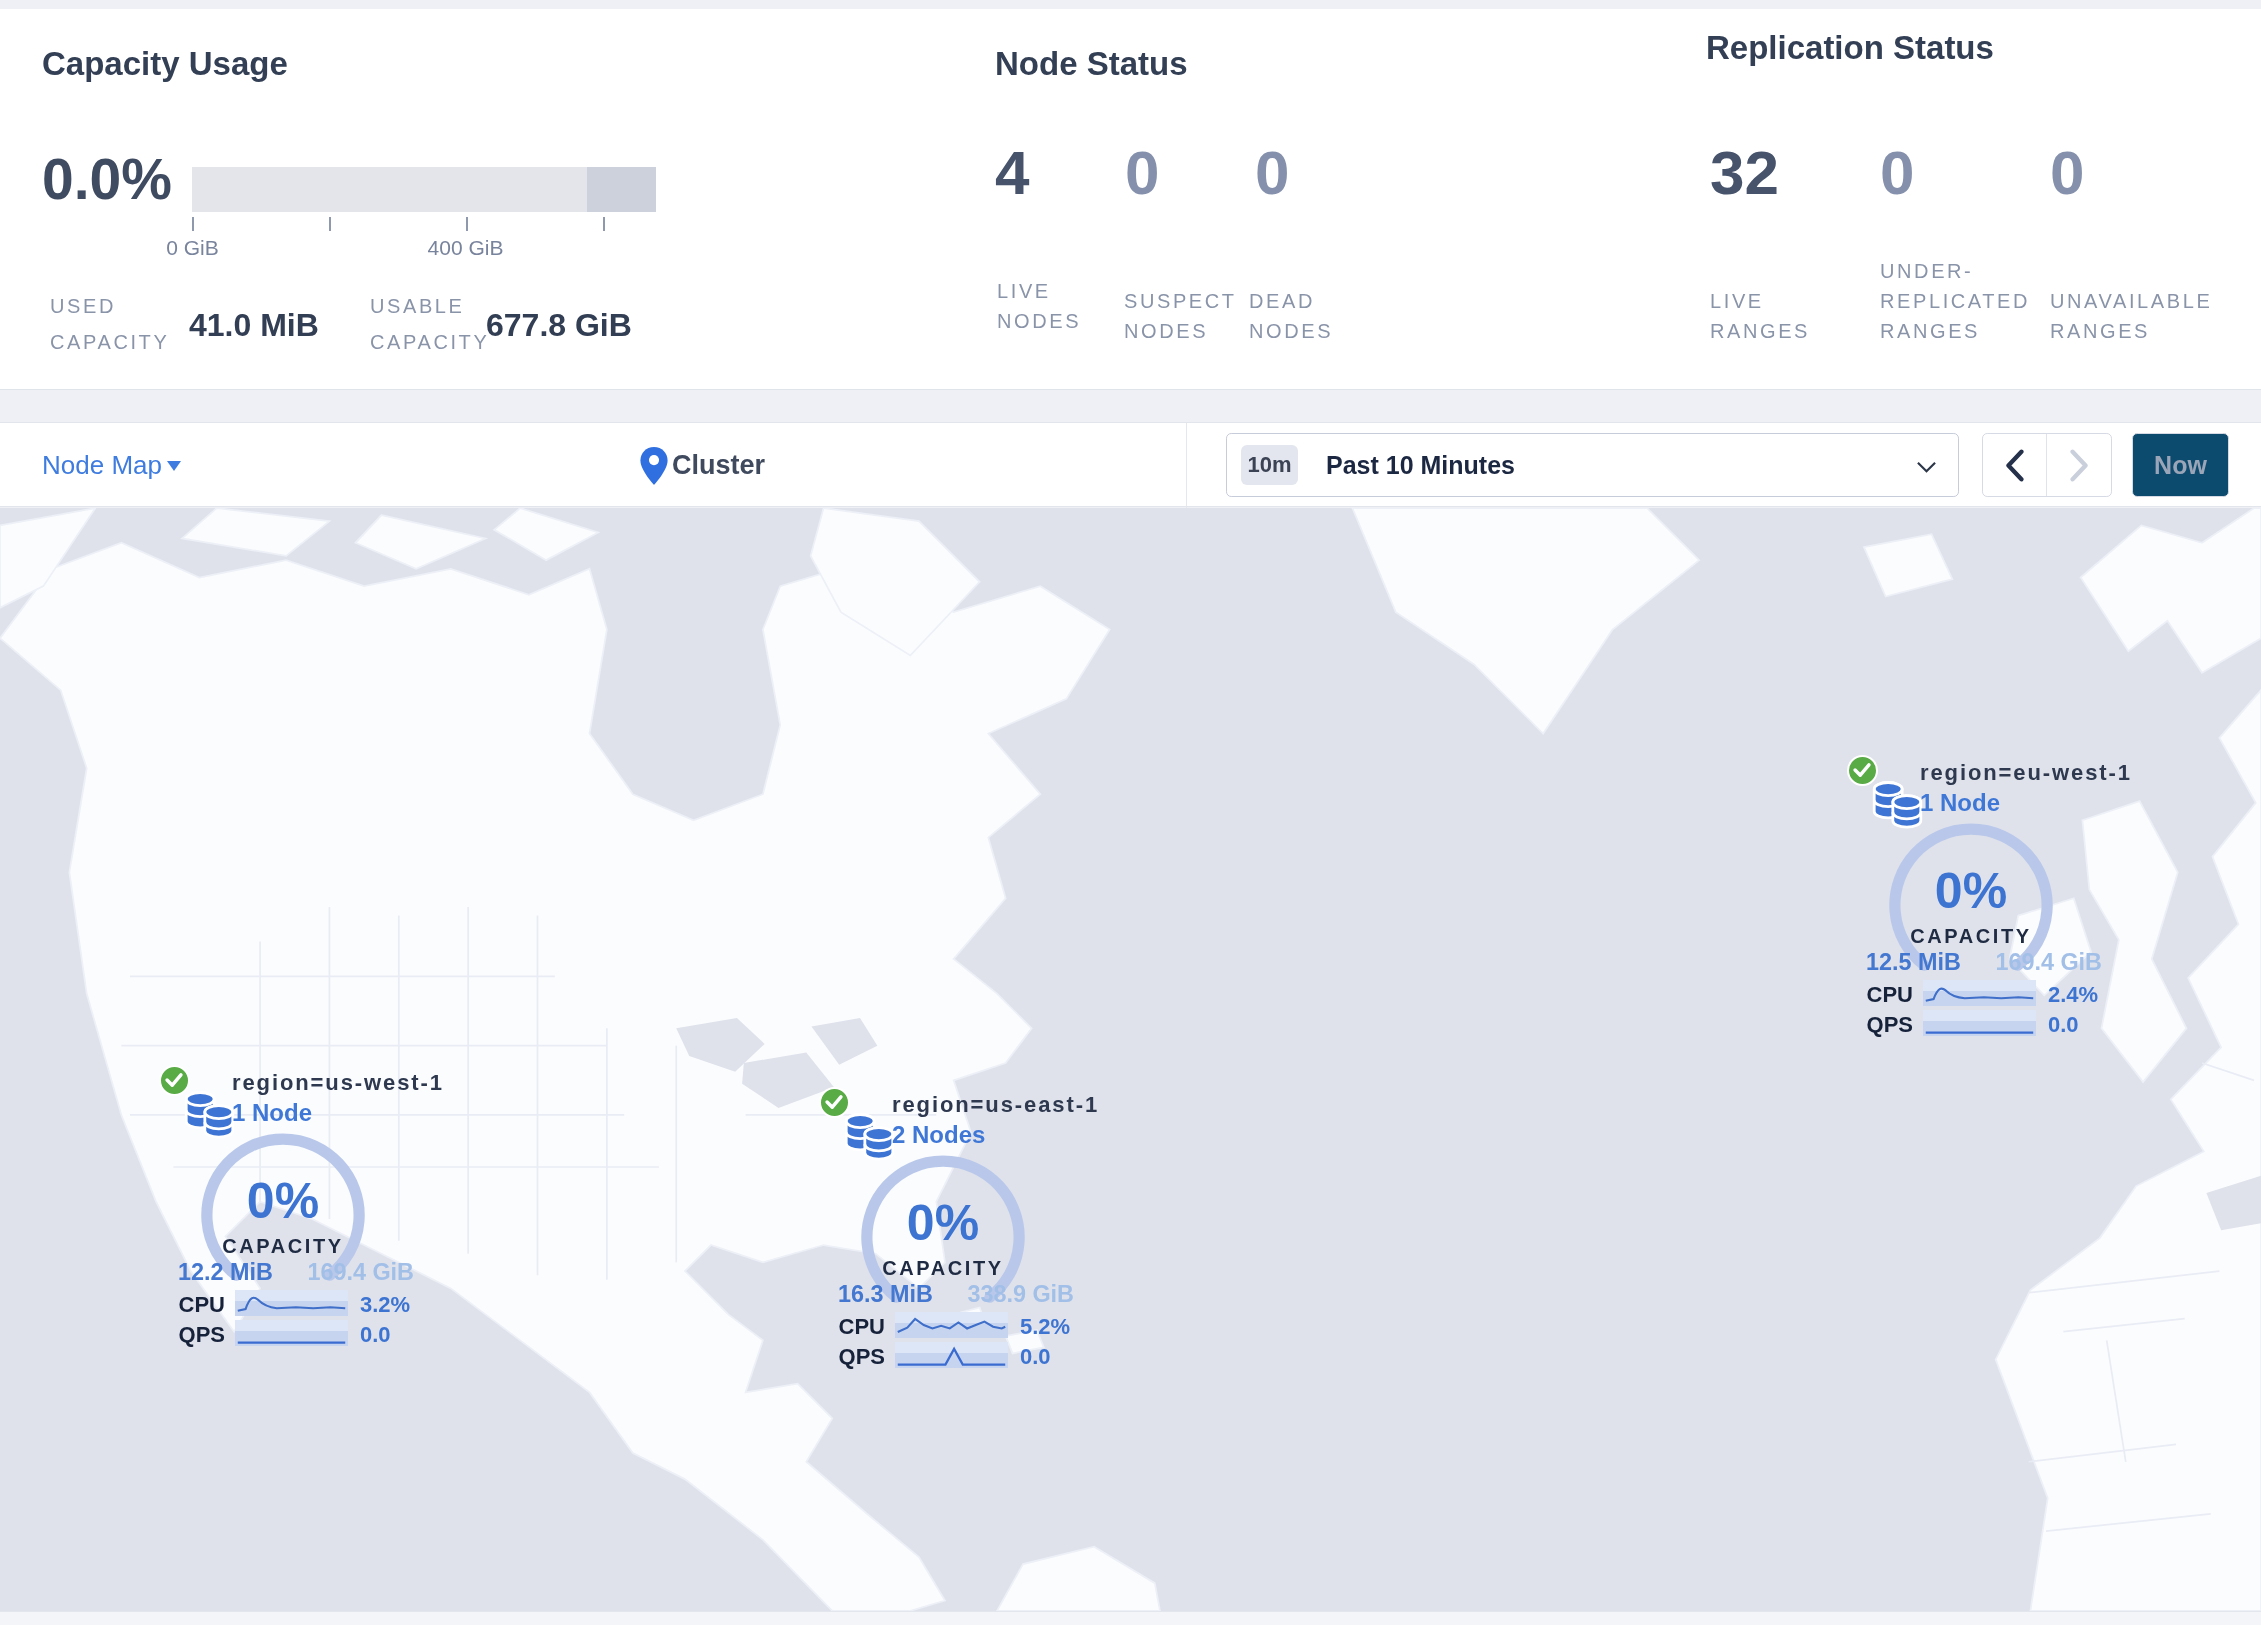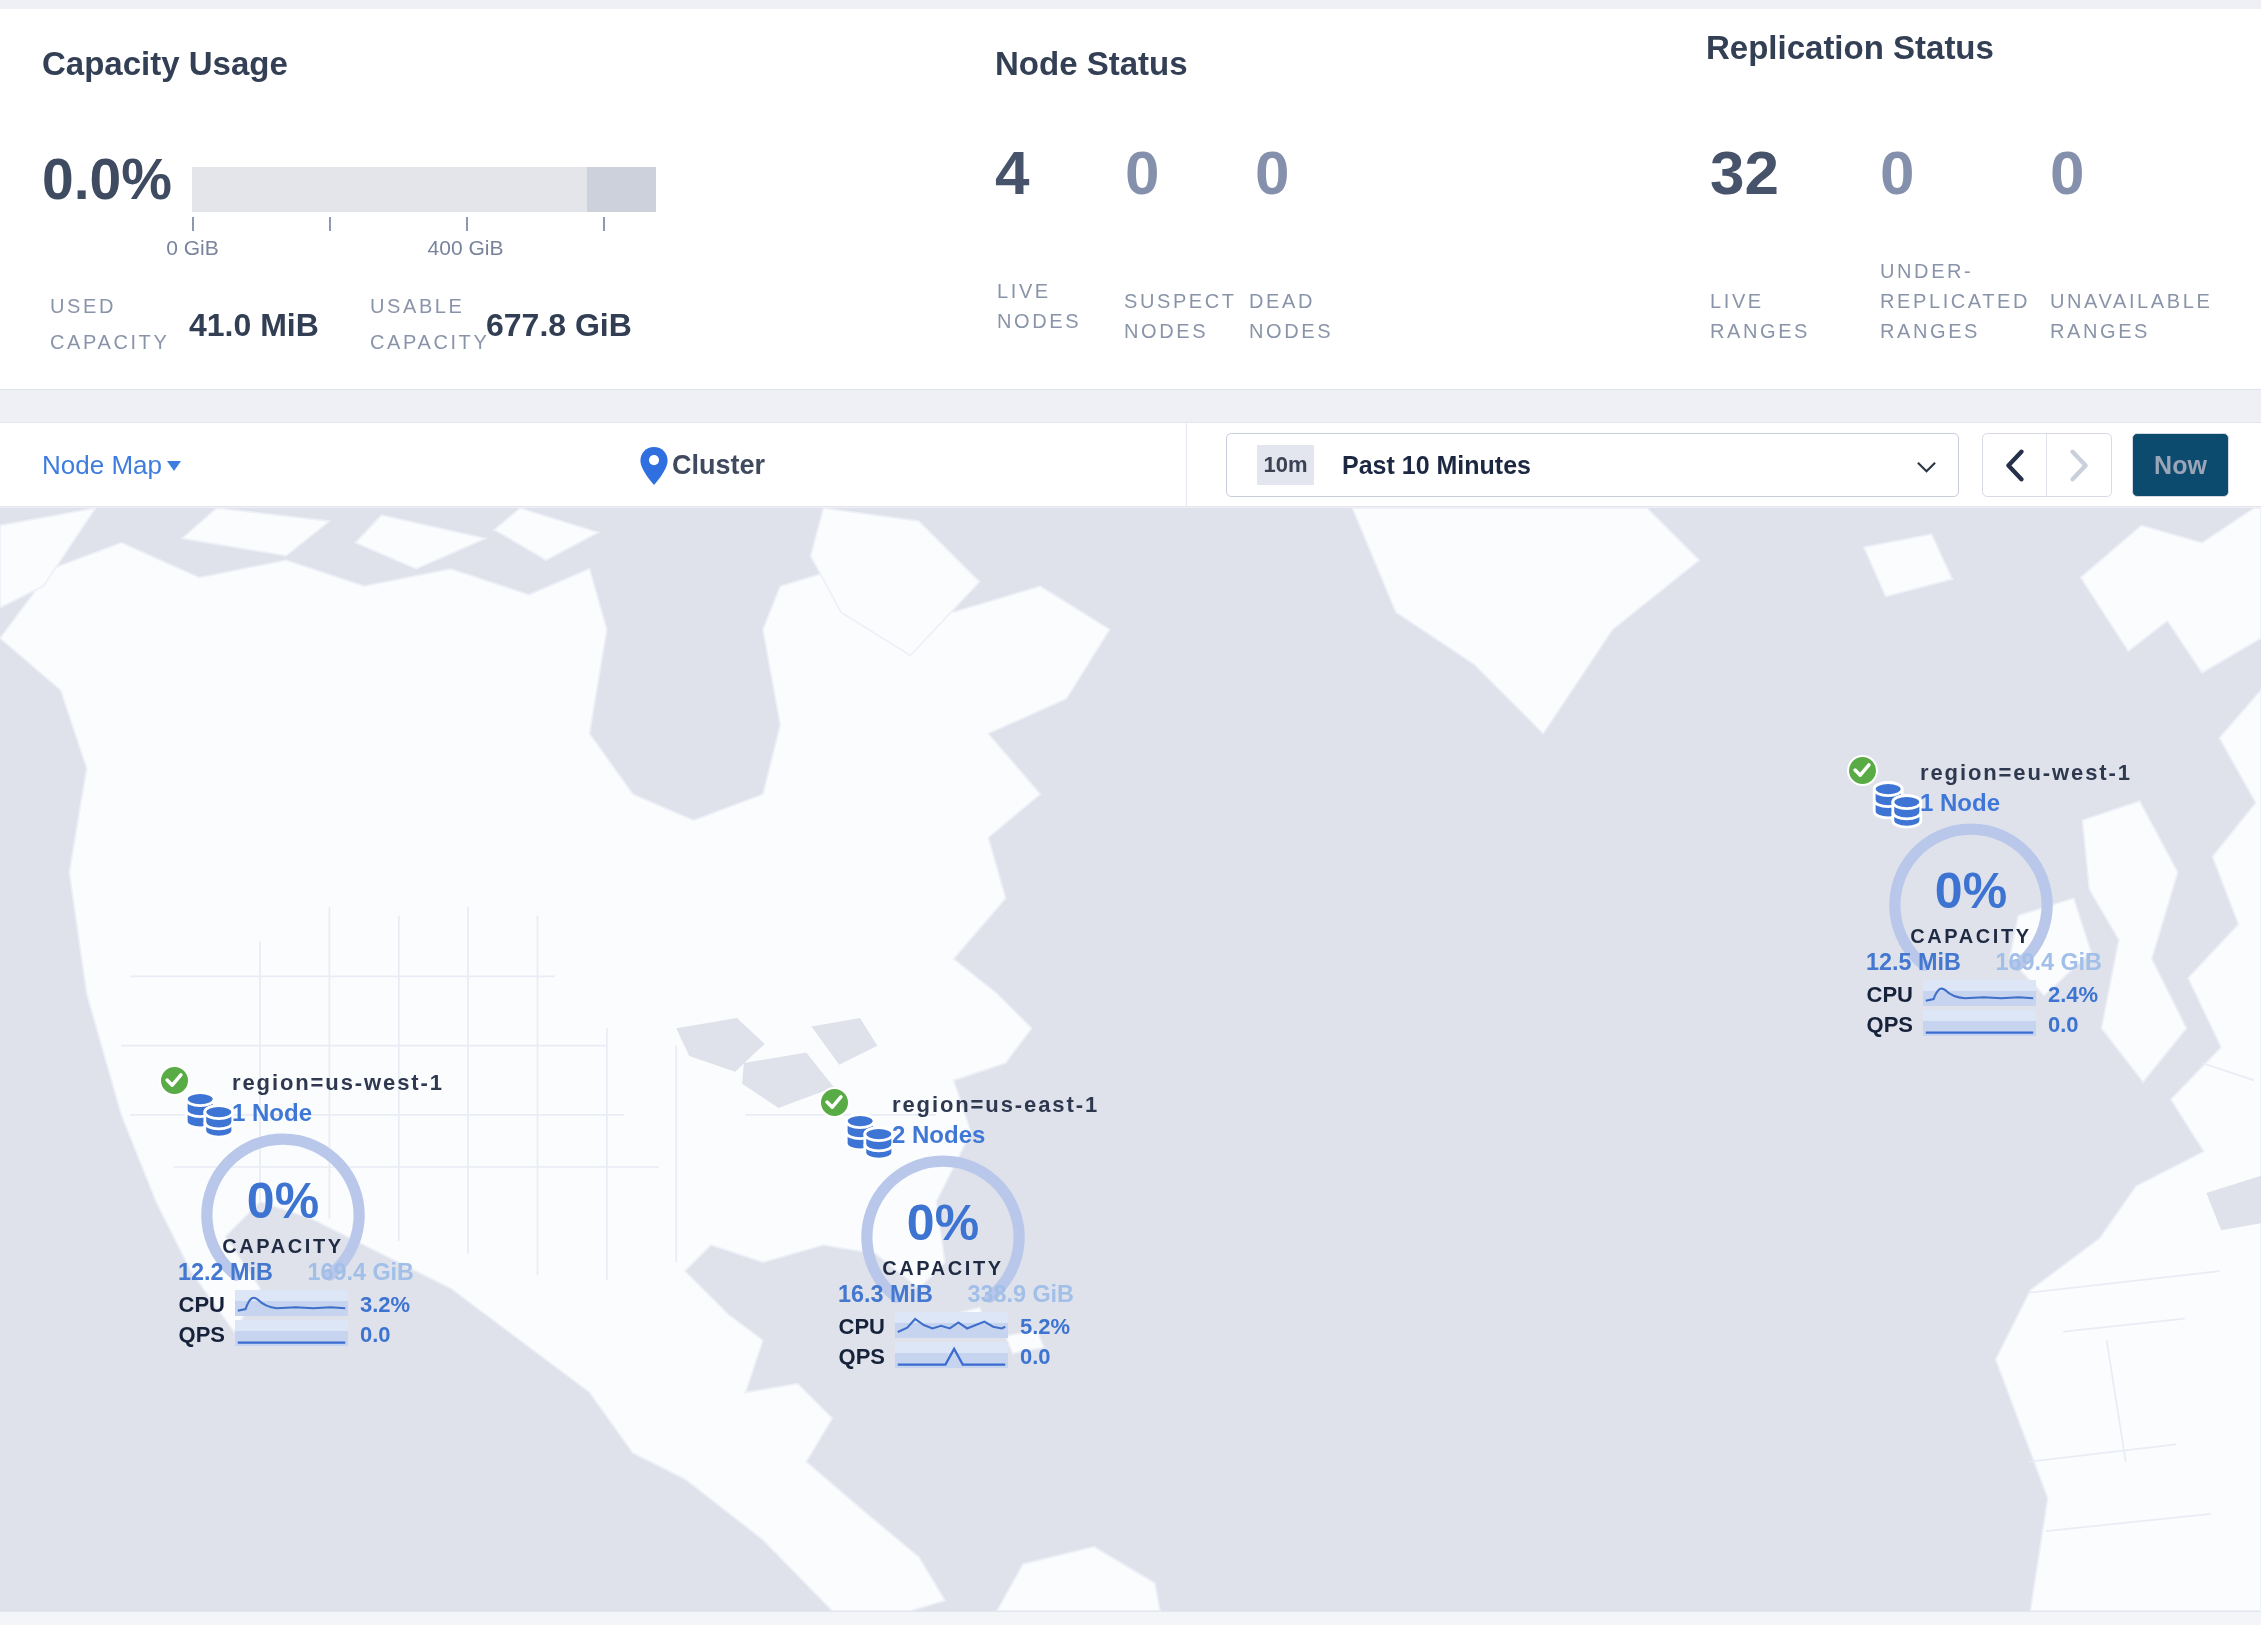--- a/index.html
+++ b/index.html
@@ -23,21 +23,21 @@
 
   
   .toolbar { position:absolute; top:422px; left:0; width:2261px; height:85px; background:#ffffff; border-top:0.9px solid #e2e5ec; border-bottom:0.9px solid #e2e5ec; }
   .nodemap-sel { position:absolute; left:42px; top:0; height:85px; display:flex; align-items:center; gap:5px; cursor:pointer; }
   .nodemap-sel .lbl { font-size:26px; color:#3e7ce0; }
   .caret-down { width:0; height:0; border-left:7.8px solid transparent; border-right:7.8px solid transparent; border-top:10.4px solid #3e7ce0; }
   .tb-divider { position:absolute; left:1186px; top:0; height:85px; border-left:0.9px solid #e4e7ee; }
   .breadcrumb { position:absolute; left:640px; top:0; height:85px; display:flex; align-items:center; gap:4px; cursor:pointer; }
   .breadcrumb .lbl { font-size:27px; font-weight:700; color:#3f4a5e; }
   .timebox { position:absolute; left:1226px; top:10.4px; width:733px; height:64px; border:0.9px solid #c7ccda; border-radius:5.2px; background:#fff; display:flex; align-items:center; cursor:pointer; }
-  .timebadge { margin-left:30px; width:57px; height:40px; background:#e3e6ee; border-radius:1px; display:flex; align-items:center; justify-content:center; font-size:22px; font-weight:700; color:#3a4254; }
+  .timebadge { margin-left:14px; width:57px; height:40px; background:#e3e6ee; border-radius:6px; display:flex; align-items:center; justify-content:center; font-size:22px; font-weight:700; color:#3a4254; }
   .timerange { margin-left:28px; font-size:25px; font-weight:700; color:#1c2742; }
   .timechev { position:absolute; right:21px; top:27px; }
   .btn-group { position:absolute; left:1982px; top:10.4px; width:130px; height:64px; border:0.9px solid #d6dae4; border-radius:5.2px; display:flex; background:#fff; }
   .btn-half { width:65px; height:100%; display:flex; align-items:center; justify-content:center; cursor:pointer; }
   .btn-half:first-child { border-right:0.9px solid #e0e3eb; }
   .now-btn { position:absolute; left:2132px; top:10.4px; width:97px; height:64px; border:0.9px solid #d6dae4; border-radius:5.2px; background:#0c4a6e; display:flex; align-items:center; justify-content:center; font-size:25px; font-weight:700; color:#9ba5b8; cursor:pointer; }
 
   
   .map { position:absolute; top:508px; left:0; width:2261px; height:1103px; background:#dfe2eb; overflow:hidden; }
   .map svg.world { position:absolute; top:0; left:0; }

